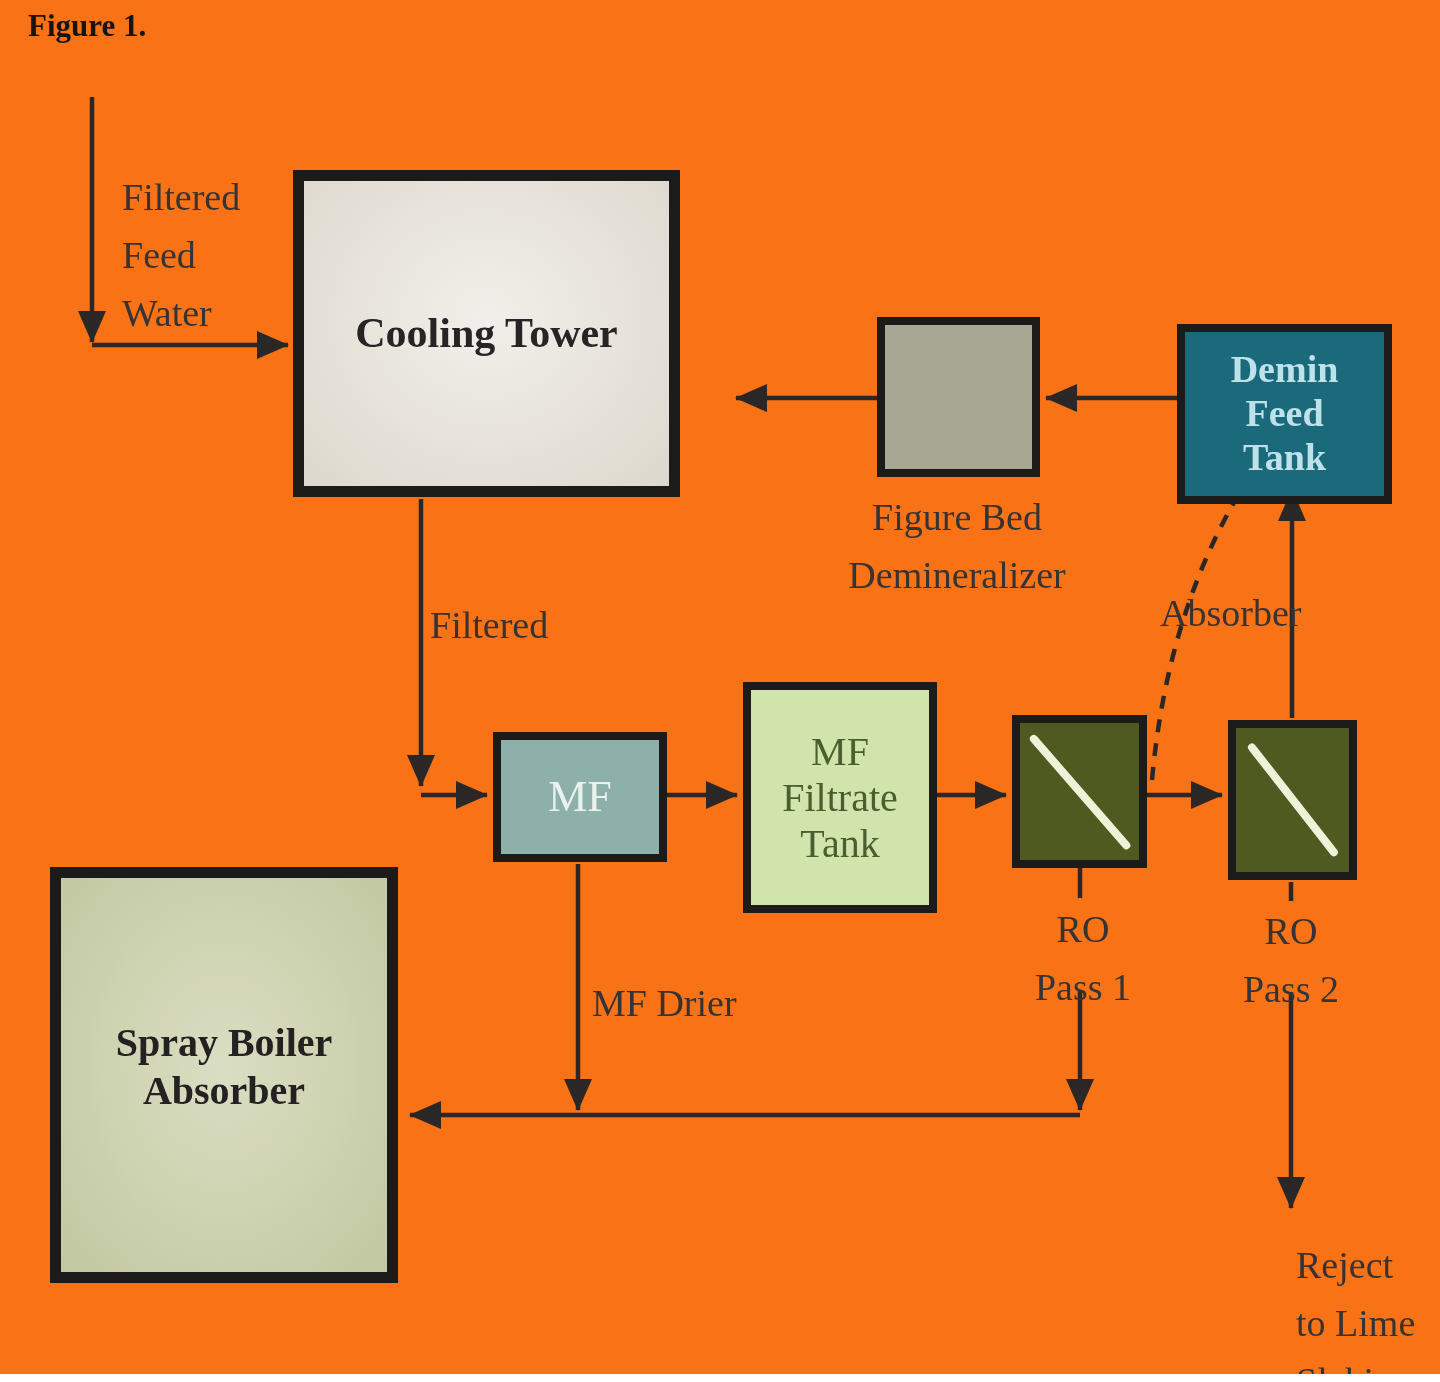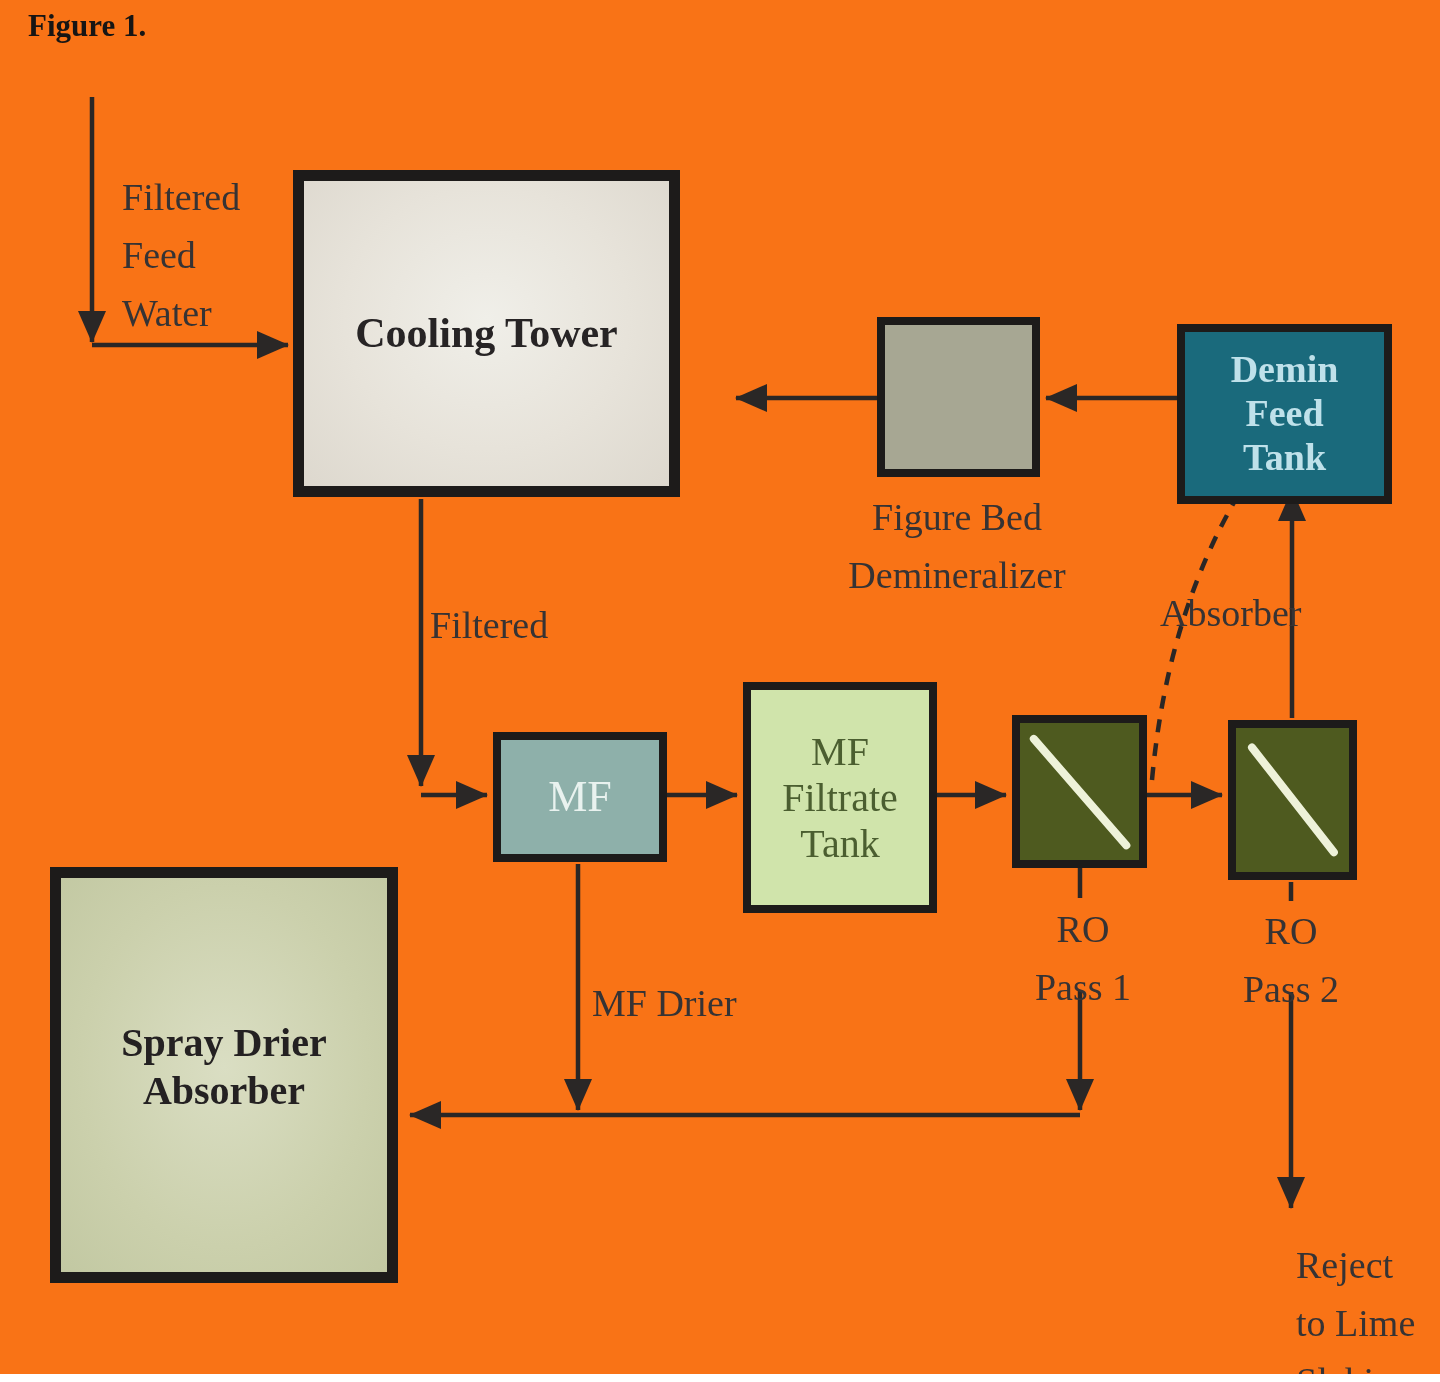--- a/index.html
+++ b/index.html
@@ -152,21 +152,21 @@
 
   <div class="box" id="ro-pass-1-box" style="background-color: rgb(78, 90, 31);">
     <span class="ro-stripe" style="background-color: rgb(238, 242, 217);"></span>
   </div>
 
   <div class="box" id="ro-pass-2-box" style="background-color: rgb(78, 90, 31);">
     <span class="ro-stripe" style="background-color: rgb(238, 242, 217);"></span>
   </div>
 
   <div class="box box-thick" id="spray-drier-absorber">
-    <span class="box-label">Spray Drier
+    <span class="box-label">Spray Boiler
 Absorber</span>
   </div>
 
   <div class="lbl" id="lbl-filtered-feed-water">Filtered
 Feed
 Water</div>
 
 
   <div class="lbl centered" id="lbl-mixed-bed">Figure Bed
 Demineralizer</div>

